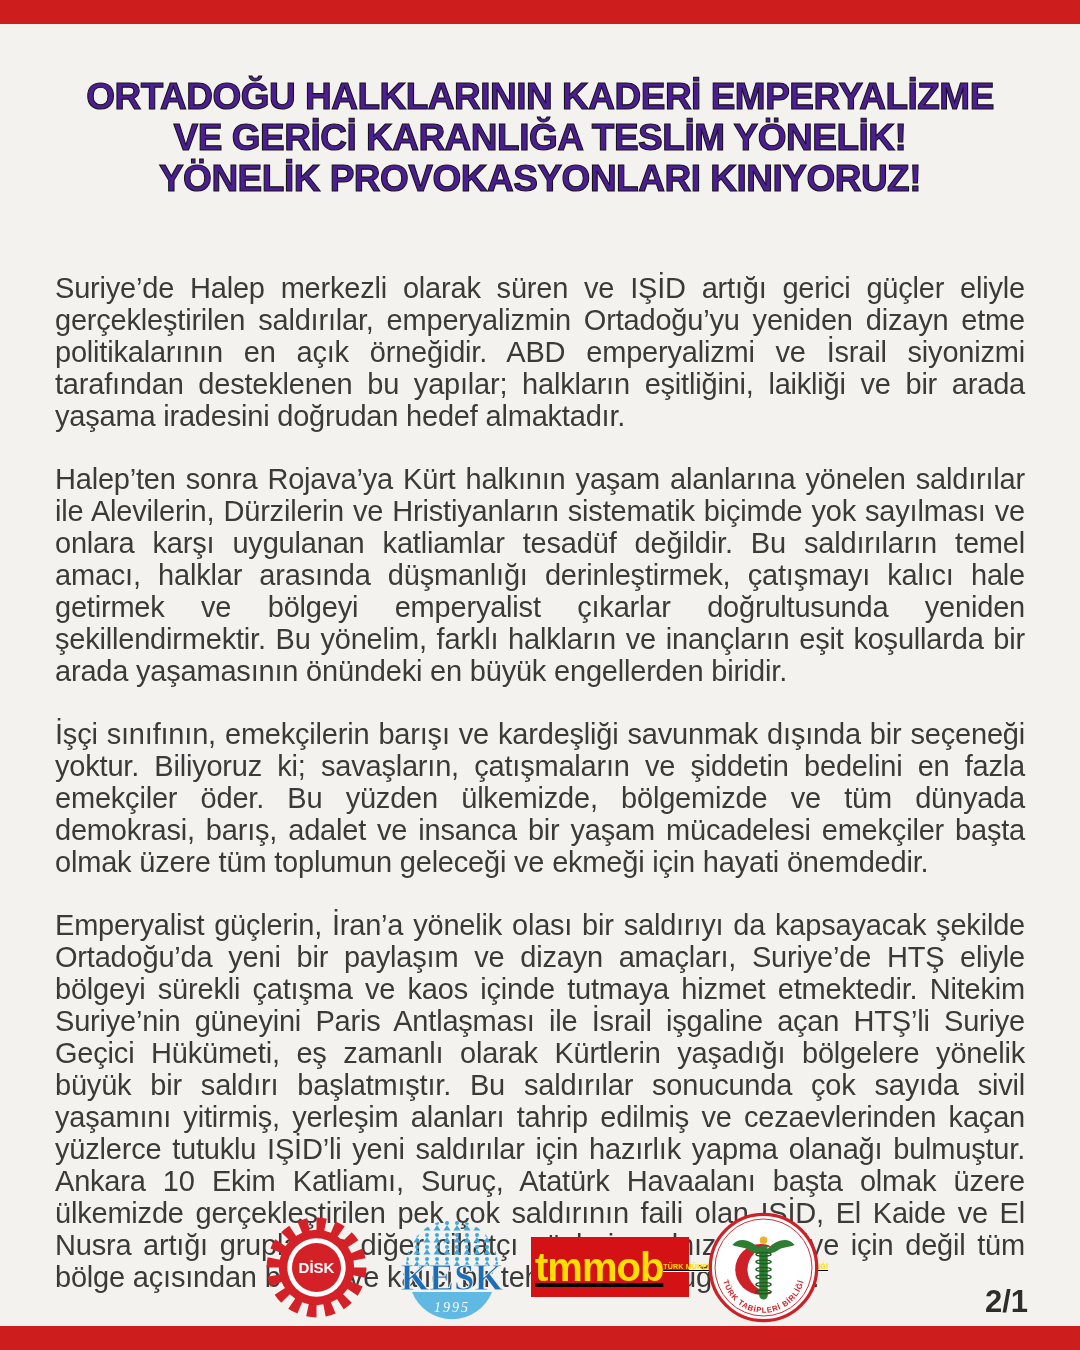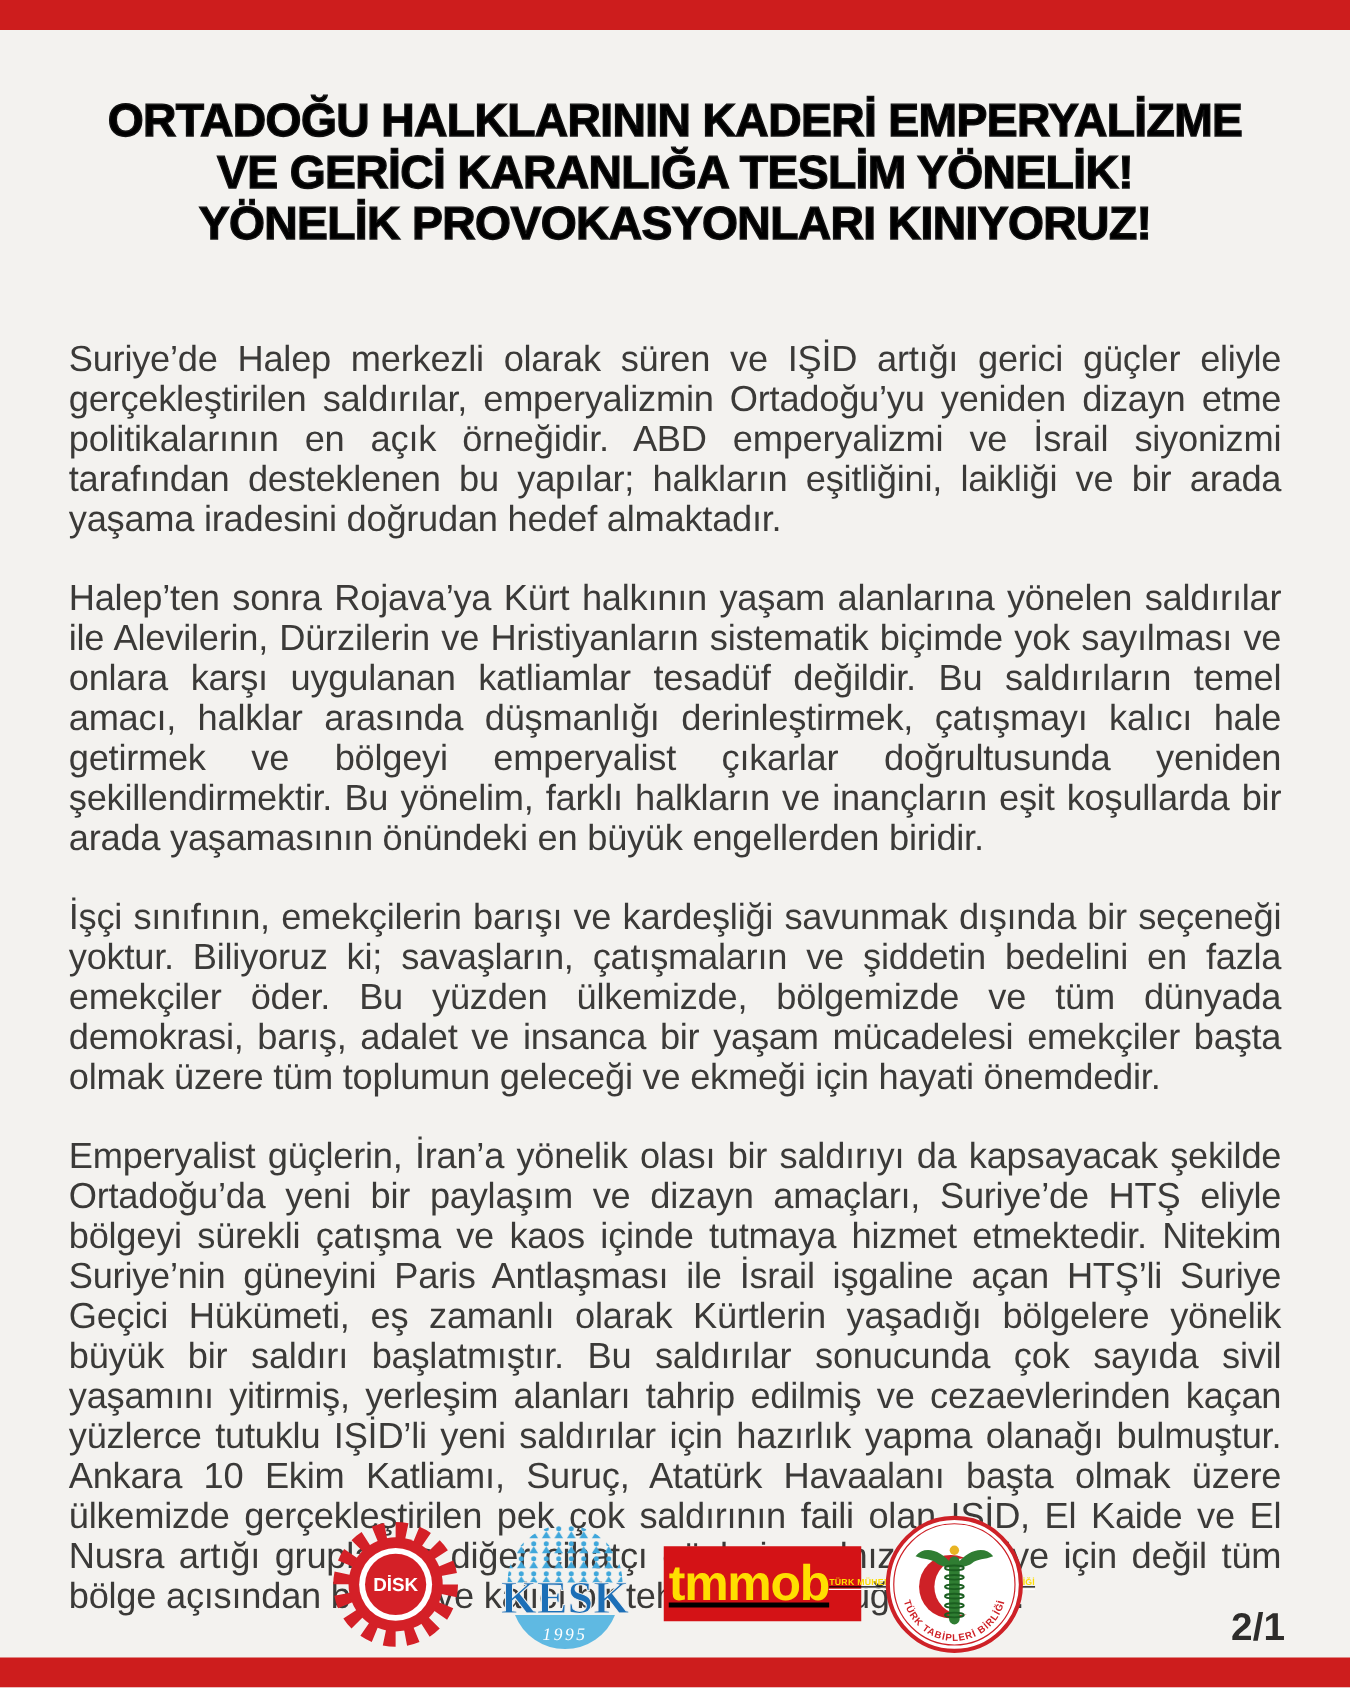--- a/index.html
+++ b/index.html
@@ -8,21 +8,21 @@
     width:1080px;height:1350px;
     background:#f3f2ef;
     font-family:"Liberation Sans",sans-serif;
     overflow:hidden;
   }
   .band{position:absolute;left:0;width:1080px;height:24px;background:#cd1d1d;}
   .band.top{top:0;}
   .band.bottom{top:1326px;}
   .headline{
     position:absolute;top:76px;left:40px;width:1000px;
-    text-align:center;color:#000000;
+    text-align:center;color:#4c1d95;
     font-weight:bold;font-size:37px;line-height:41px;letter-spacing:-0.5px;
     -webkit-text-stroke:1.1px #141414;
     margin:0;
   }
   .headline span{display:block;}
   .body-text{
     position:absolute;top:272px;left:55px;width:970px;
     color:#3b3a38;font-size:29px;line-height:32px;
     text-align:justify;letter-spacing:-0.2px;
   }

